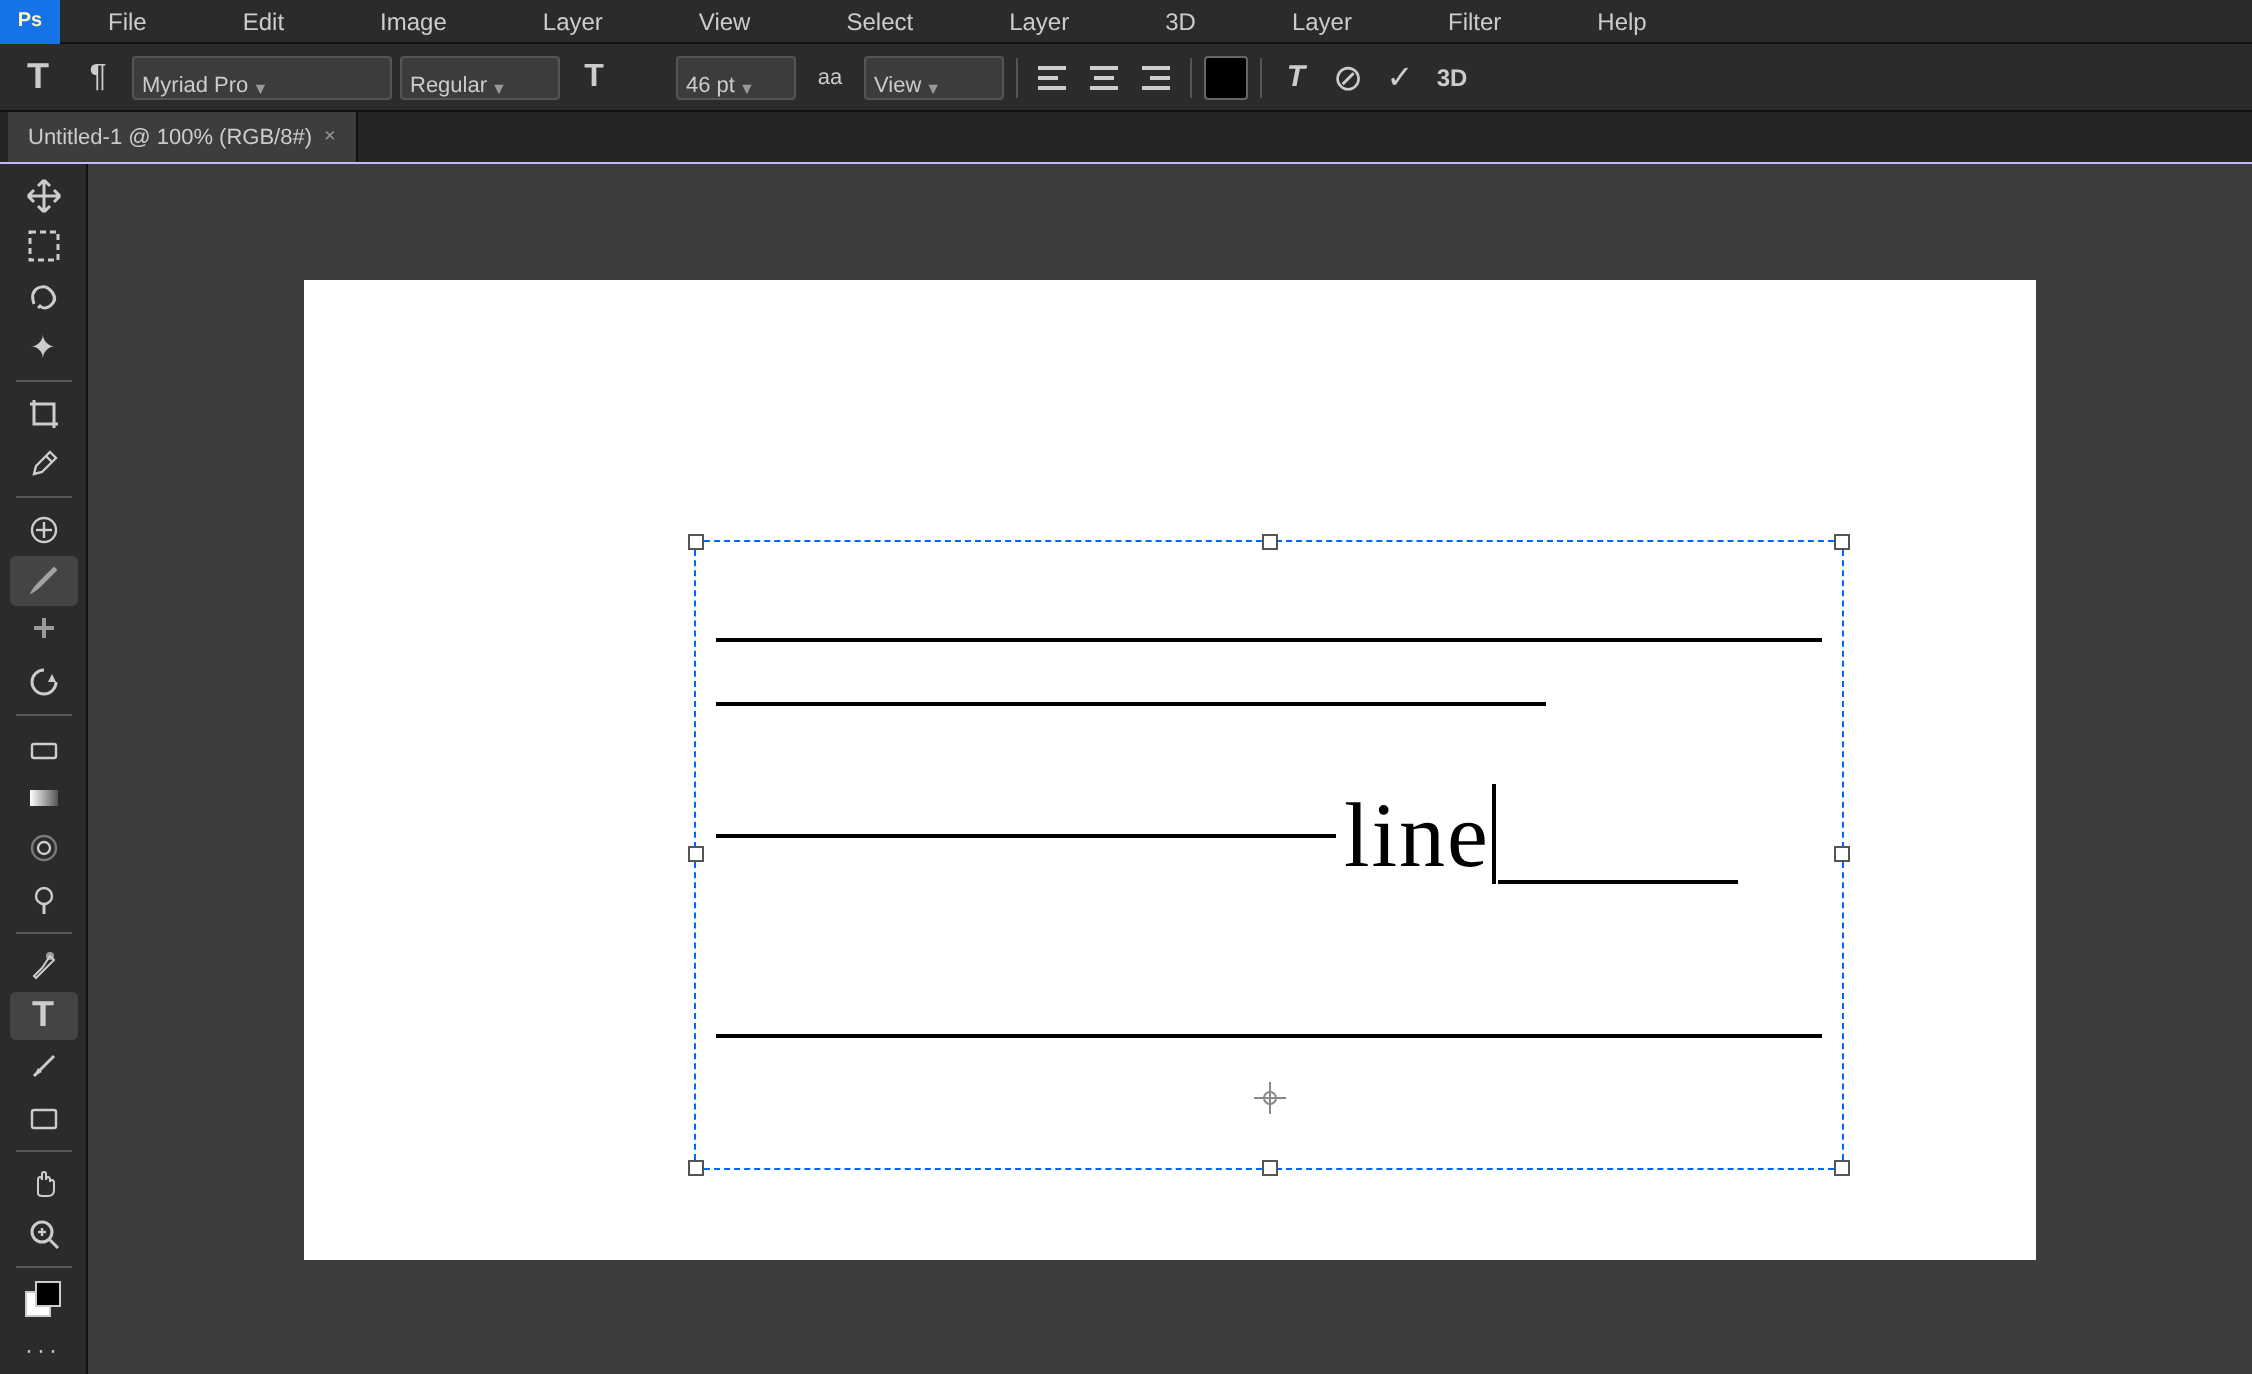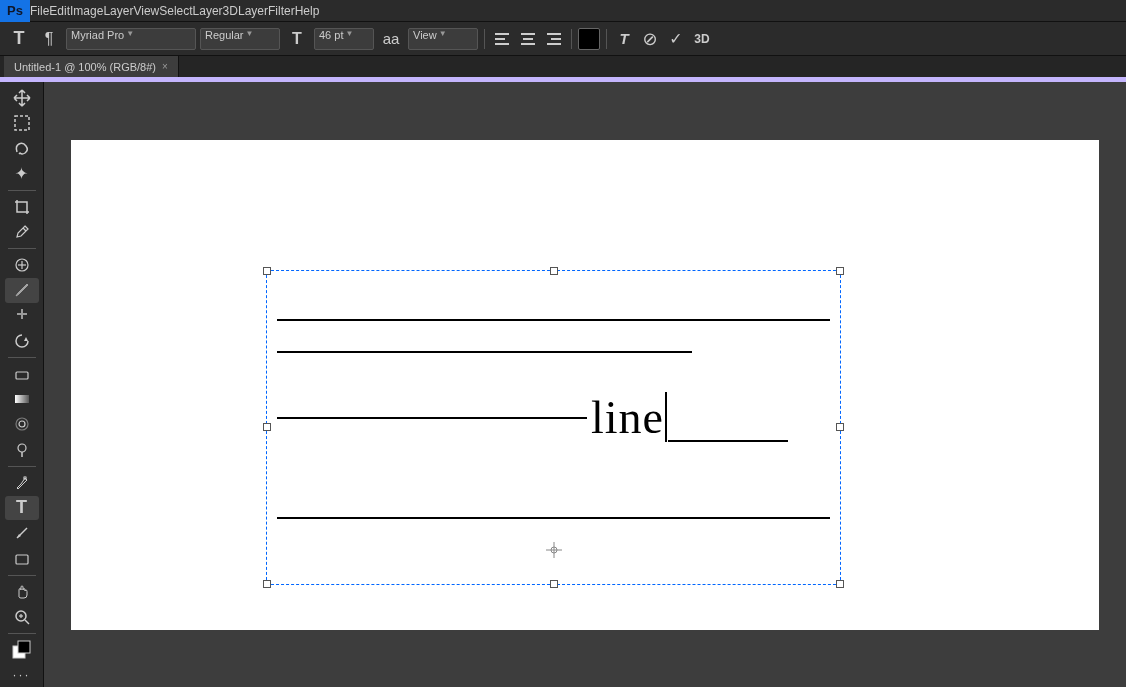--- a/index.html
+++ b/index.html
@@ -6,39 +6,39 @@
     body { width: 1126px; height: 687px; background: #1e1e1e; font-family: Arial, sans-serif; overflow: hidden; user-select: none; }
 
     
     .menu-bar {
       display: flex; align-items: center;
       background: #2b2b2b; height: 22px;
       border-bottom: 1px solid #111;
     }
     .ps-logo {
       width: 30px; height: 22px; display: flex; align-items: center; justify-content: center;
-      background: #1473e6; color: #0f172a; font-weight: bold; font-size: 13px; flex-shrink: 0;
+      background: #1473e6; color: #fef9c3; font-weight: bold; font-size: 10px; flex-shrink: 0;
     }
     .menu-items { display: flex; height: 100%; }
     .menu-item {
-      padding: 0 0; font-size: 12px; color: #ccc; display: flex; align-items: center; cursor: pointer;
+      padding: 0 24px; font-size: 12px; color: #ccc; display: flex; align-items: center; cursor: pointer;
     }
 
     
     .options-bar {
       display: flex; align-items: center; gap: 4px;
       background: #2b2b2b; height: 34px; padding: 0 6px;
       border-bottom: 1px solid #111;
     }
     .tool-icon-btn {
       width: 26px; height: 26px; display: flex; align-items: center; justify-content: center;
       color: #ccc; font-size: 14px; cursor: pointer; border: 1px solid transparent; border-radius: 2px;
     }
     .options-dropdown {
-      display: flex; align-items: flex-start; background: #3c3c3c;
+      display: flex; align-items: flex-end; background: #3c3c3c;
       border: 1px solid #555; height: 22px; border-radius: 2px; padding: 0 4px; cursor: pointer;
       color: #ccc; font-size: 11px; gap: 2px; min-width: 50px;
     }
     .chevron { font-size: 8px; color: #999; }
     .separator { width: 1px; height: 20px; background: #555; margin: 0 2px; }
     .align-btn {
       width: 22px; height: 22px; display: flex; align-items: center; justify-content: center;
       color: #ccc; font-size: 12px; cursor: pointer; border: 1px solid transparent; border-radius: 2px;
     }
     .color-swatch {
@@ -46,21 +46,21 @@
     }
     .options-icon {
       width: 22px; height: 22px; display: flex; align-items: center; justify-content: center;
       color: #ccc; font-size: 13px; cursor: pointer;
     }
 
     
     .tab-bar {
       display: flex; align-items: center;
       background: #252525; height: 26px; padding-left: 4px;
-      border-bottom: 5px solid #c4b5fd;
+      border-bottom: 1px solid #c4b5fd;
     }
     .tab {
       display: flex; align-items: center; gap: 6px;
       background: #3d3d3d; padding: 0 10px; height: 100%;
       font-size: 11px; color: #ccc; cursor: pointer; border-right: 1px solid #111;
     }
     .tab-close { font-size: 10px; color: #999; cursor: pointer; }
 
     
     .main-layout { display: flex; height: calc(687px - 22px - 34px - 26px); }
@@ -86,21 +86,21 @@
       display: flex; align-items: center; justify-content: center;
     }
 
     
     .canvas-container {
       position: relative;
       background: #3d3d3d;
       display: flex; align-items: center; justify-content: center;
     }
     .canvas-white {
-      width: 1028px; height: 490px;
+      width: 866px; height: 490px;
       background: #fff;
       position: relative;
     }
 
     
     .text-box {
       position: absolute;
       left: 195px; top: 130px;
       width: 575px; height: 315px;
       border: 1.5px dashed #0066ff;
@@ -164,26 +164,26 @@
     <span class="chevron">▼</span>
   </div>
 
   <div class="options-dropdown" style="min-width:80px;">
     <span>Regular</span>
     <span class="chevron">▼</span>
   </div>
 
   <div class="tool-icon-btn" style="font-size:16px; font-weight:bold;">T</div>
 
-  <div class="options-dropdown" style="min-width:60px;">
+  <div class="options-dropdown" style="min-width:60px;margin-left:24px;">
     <span>46 pt</span>
     <span class="chevron">▼</span>
   </div>
 
-  <div class="tool-icon-btn" style="font-size:15px;">aa</div>
+  <div class="tool-icon-btn" style="font-size:11px;">aa</div>
 
   <div class="options-dropdown" style="min-width:70px;">
     <span>View</span>
     <span class="chevron">▼</span>
   </div>
 
   <div class="separator"></div>
 
   <div class="align-btn" title="Align Left">
     <svg width="14" height="12">

